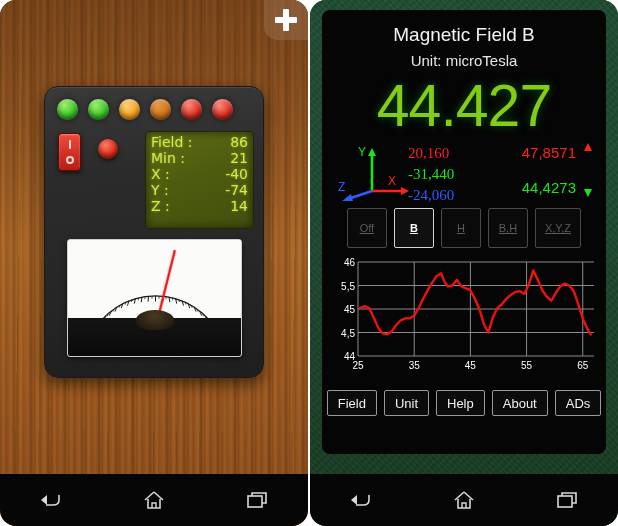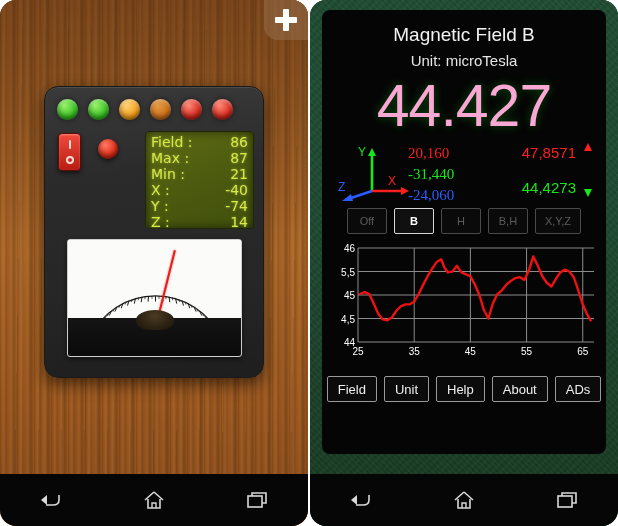--- a/index.html
+++ b/index.html
@@ -139,43 +139,43 @@
   .app-screen {
     position:absolute; left:12px; top:10px; width:284px; height:444px;
     background:#050505; border-radius:8px; overflow:hidden;
   }
   .title {
     text-align:center; color:#f2f2f2; font-size:19px; line-height:30px;
     margin-top:10px; font-weight:400;
   }
   .subtitle { text-align:center; color:#e6e6e6; font-size:15px; line-height:20px; margin-top:1px; }
   .big-value {
-    text-align:center; color:#f9a8d4; font-size:59px; line-height:66px;
+    text-align:center; color:#84cc16; font-size:59px; line-height:66px;
     letter-spacing:-1px; margin-top:2px; font-weight:400;
     text-shadow:0 0 10px rgba(20,232,26,0.35);
   }
 
   .axis-block { position:relative; height:66px; margin-top:2px; }
   .axis-glyph { position:absolute; left:14px; top:2px; width:76px; height:58px; }
   .vals { position:absolute; left:86px; top:2px; width:110px;
           font-size:15px; line-height:21px; font-family:Liberation Serif, serif; }
   .vals .vx { color:#ff1f1f; }
   .vals .vy { color:#17e81b; }
   .vals .vz { color:#2b5dff; }
   .side-block { position:absolute; right:8px; top:0px; width:110px; height:60px; }
   .side-top { position:absolute; right:22px; top:2px; color:#ff1f1f; font-size:15px; line-height:20px; }
   .side-bot { position:absolute; right:22px; bottom:3px; color:#17e81b; font-size:15px; line-height:20px; }
   .side-arrow { position:absolute; right:2px; top:0; width:16px; height:58px; }
 
   .tabs { display:flex; justify-content:center; gap:7px; margin-top:1px; padding:0 8px; }
   .tab {
-    min-width:40px; height:26px; padding:12px 9px;
+    min-width:40px; height:40px; padding:12px 9px;
     display:flex; align-items:center; justify-content:center;
     border:1px solid #4a4a4a; background:#0a0a0a; color:#5c5c5c;
-    font-size:11px; border-radius:2px;
+    font-size:11px; border-radius:2px;text-decoration:underline;
   }
   .tab.active { border-color:#d6d6d6; color:#ffffff; font-weight:bold; background:#101010; }
 
   .chart-wrap { margin: 6px 6px 0 6px; height:120px; position:relative; }
   .chart-wrap svg { display:block; }
 
   .btn-row { display:flex; justify-content:center; gap:7px; margin-top:16px; }
   .abtn {
     height:26px; padding:0 10px; display:flex; align-items:center; justify-content:center;
     border:1px solid #9a9a9a; background:#0b0b0b; color:#f0f0f0; font-size:13px; border-radius:2px;
@@ -209,24 +209,20 @@
         <span class="mark-i"></span>
         <span class="mark-o"></span>
       </div>
 
       <div class="red-btn"></div>
 
       <div class="lcd">
         <div class="lcd-row">
           <span class="lbl">Field :</span>
           <span class="val">86</span>
-        </div>
-        <div class="lcd-row">
-          <span class="lbl">Max :</span>
-          <span class="val">87</span>
         </div>
         <div class="lcd-row">
           <span class="lbl">Min :</span>
           <span class="val">21</span>
         </div>
         <div class="lcd-row">
           <span class="lbl">X :</span>
           <span class="val">-40</span>
         </div>
         <div class="lcd-row">

